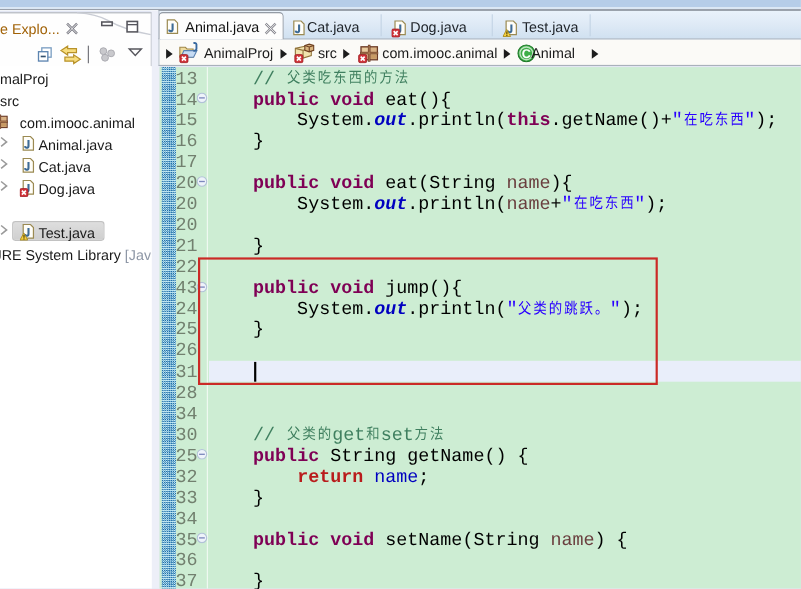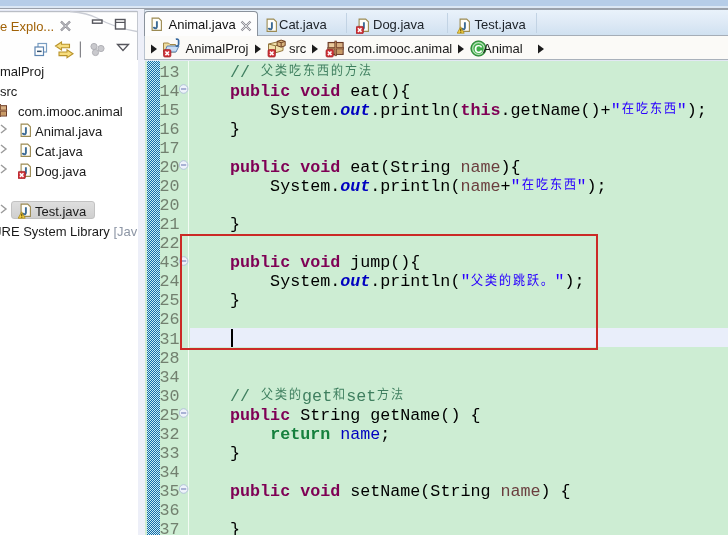--- a/index.html
+++ b/index.html
@@ -351,18 +351,18 @@
       </svg><svg class="cj" viewBox="0 0 14 19">
         <use href="#g5" fill="#3f7f5f"></use>
       </svg><span style="color:#3f7f5f">get</span><svg class="cj" viewBox="0 0 14 19">
         <use href="#g11" fill="#3f7f5f"></use>
       </svg><span style="color:#3f7f5f">set</span><svg class="cj" viewBox="0 0 14 19">
         <use href="#g6" fill="#3f7f5f"></use>
       </svg><svg class="cj" viewBox="0 0 14 19">
         <use href="#g7" fill="#3f7f5f"></use>
       </svg></div>
 <div class="cline" style="top:405.8px">&nbsp;&nbsp;&nbsp;&nbsp;<b style="color:#7f0055">public</b>&nbsp;String&nbsp;getName()&nbsp;{</div>
-<div class="cline" style="top:424.8px">&nbsp;&nbsp;&nbsp;&nbsp;&nbsp;&nbsp;&nbsp;&nbsp;<b style="color:#15803d">return</b>&nbsp;<span style="color:#0000c0">name</span>;</div>
+<div class="cline" style="top:424.8px">&nbsp;&nbsp;&nbsp;&nbsp;&nbsp;&nbsp;&nbsp;&nbsp;<b style="color:#b91c1c">return</b>&nbsp;<span style="color:#0000c0">name</span>;</div>
 <div class="cline" style="top:443.9px">&nbsp;&nbsp;&nbsp;&nbsp;}</div>
 <div class="cline" style="top:482.0px">&nbsp;&nbsp;&nbsp;&nbsp;<b style="color:#7f0055">public</b>&nbsp;<b style="color:#7f0055">void</b>&nbsp;setName(String&nbsp;<span style="color:#6a3e3e">name</span>)&nbsp;{</div>
 <div class="cline" style="top:520.2px">&nbsp;&nbsp;&nbsp;&nbsp;}</div>
 <div class="abs" style="left:230.8px;top:328.5px;width:2.4px;height:18px;background:#000"></div>
 <div class="abs" style="left:179.5px;top:233.5px;width:418.5px;height:116.5px;border:2.8px solid #cb2a26;z-index:5"></div>
 </div>
 </body></html>

